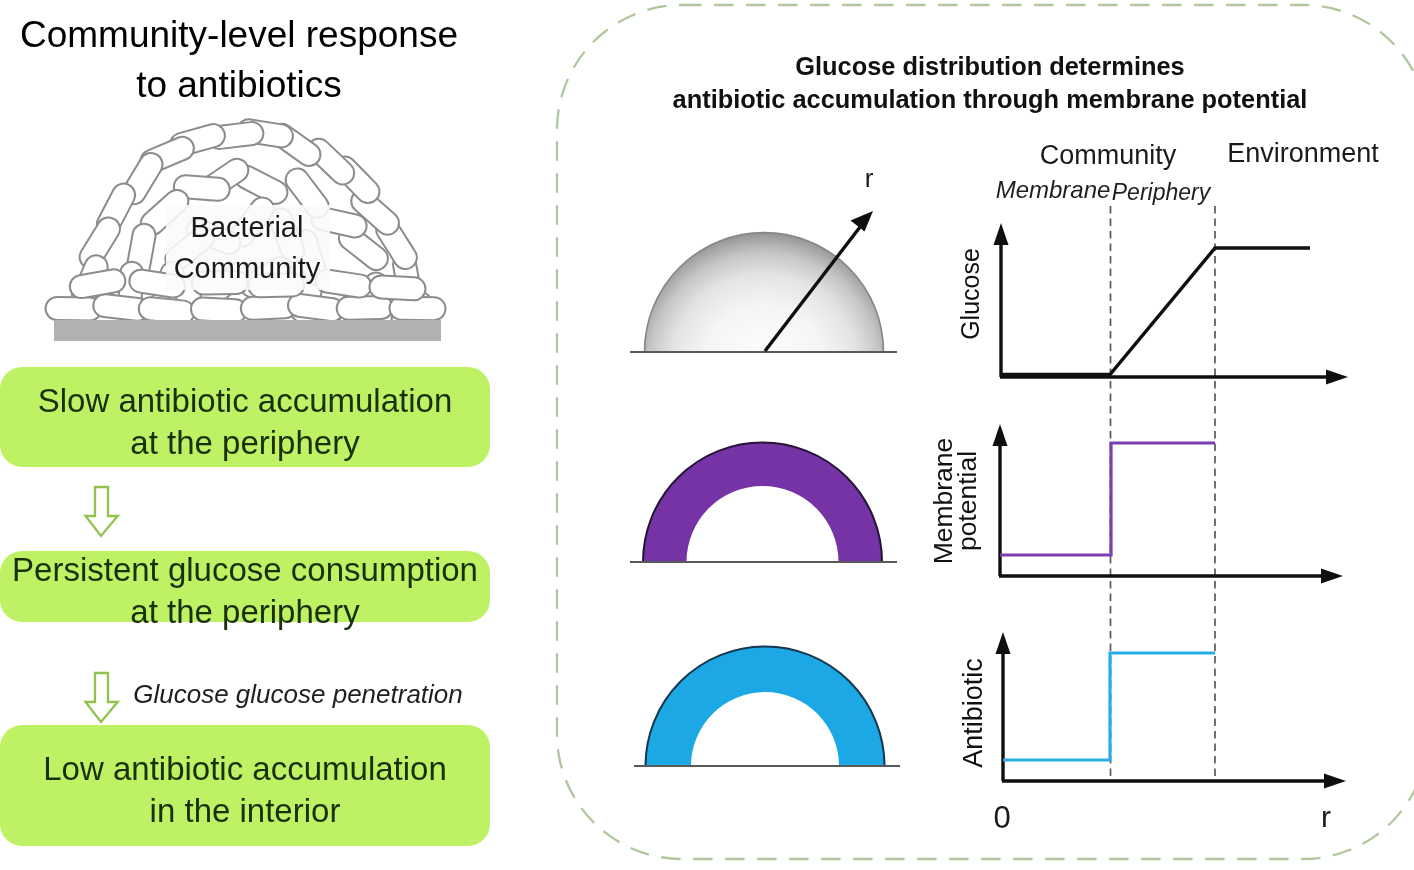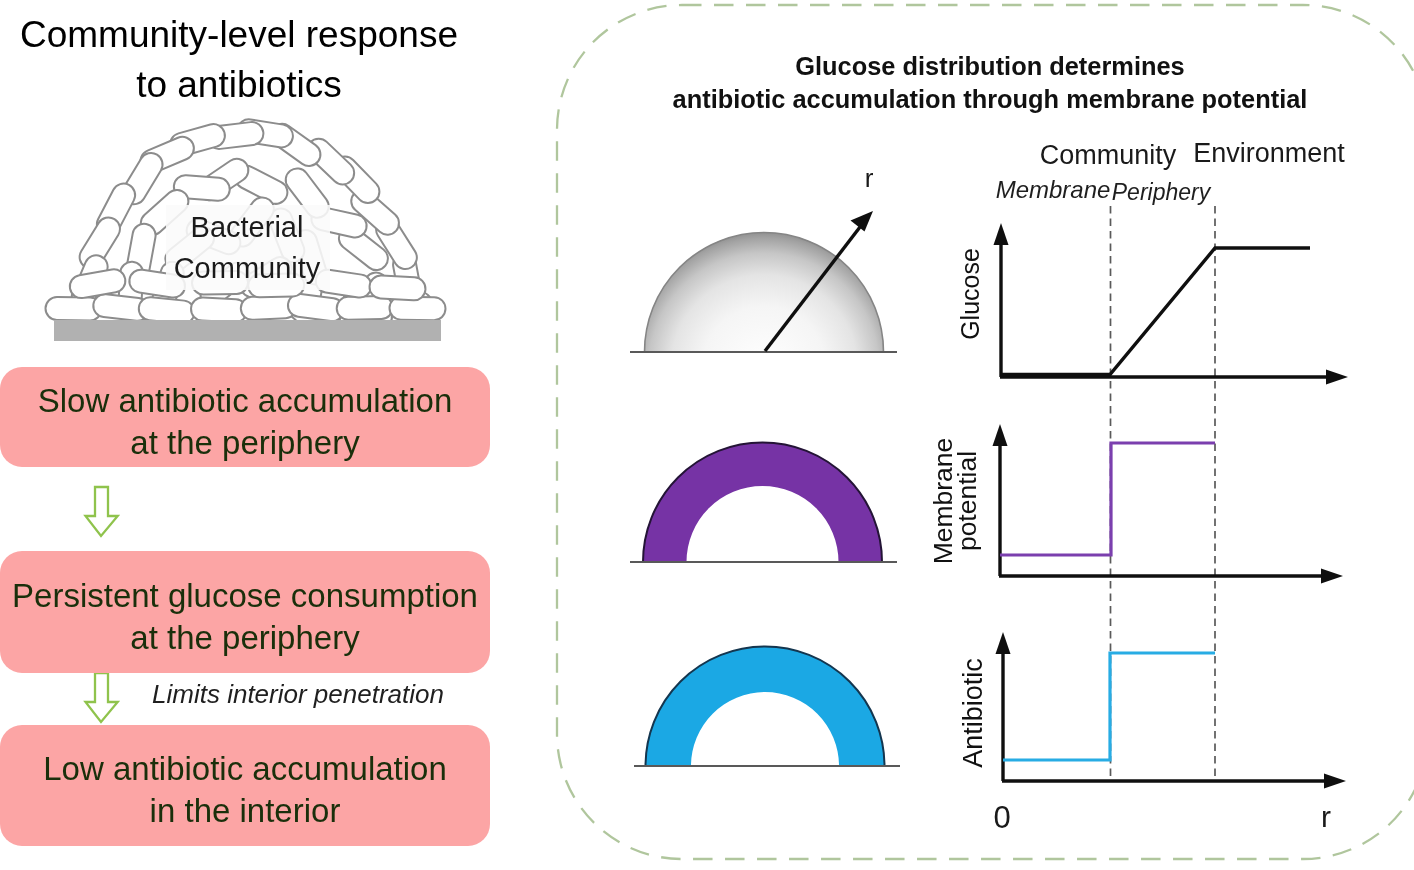--- a/index.html
+++ b/index.html
@@ -1,20 +1,20 @@
 <!DOCTYPE html>
 <html><head>
 <meta charset="utf-8">
 <style>
 html,body{margin:0;padding:0;background:#ffffff;}
 body{font-family:"Liberation Sans", sans-serif;}
 #page{position:relative;width:1414px;height:870px;overflow:hidden;background:#fff;}
 .abs{position:absolute;}
 .ctr{text-align:center;}
-.box{position:absolute;left:0;width:490px;background:#fca5a5;border-radius:22px;
+.box{position:absolute;left:0;width:490px;background:#bef264;border-radius:22px;
   display:flex;flex-direction:column;justify-content:center;align-items:center;text-align:center;
   color:#1a2f0b;font-size:33px;line-height:42px;padding-top:9px;box-sizing:border-box;}
 .ital{position:absolute;font-style:italic;color:#1f1f1f;white-space:nowrap;transform:translate(-50%,-50%);}
 .lbl{position:absolute;color:#1a1a1a;white-space:nowrap;transform:translate(-50%,-50%);}
 </style>
 </head>
 <body>
 <div id="page">
 <svg class="abs" style="left:0;top:0" width="1414" height="870" viewBox="0 0 1414 870">
   <defs>
@@ -134,26 +134,26 @@
     </text>
     <text x="969" y="725.6" font-size="27" text-anchor="middle" transform="rotate(-90 969 713)">Antibiotic</text>
   </g>
 </svg>
 
 <div class="abs ctr" style="left:0;top:10px;width:478px;font-size:37px;font-weight:normal;color:#000;line-height:50px;">Community-level response<br>to antibiotics</div>
 <div class="lbl" style="left:247px;top:227px;font-size:29px;">Bacterial</div>
 <div class="lbl" style="left:247px;top:268px;font-size:29px;">Community</div>
 
 <div class="box" style="top:367px;height:100px;">Slow antibiotic accumulation<br>at the periphery</div>
-<div class="box" style="top:551px;height:122px;text-align:center;">Persistent glucose consumption<br>at the periphery</div>
+<div class="box" style="top:551px;height:71px;text-align:center;">Persistent glucose consumption<br>at the periphery</div>
 <div class="box" style="top:725px;height:121px;">Low antibiotic accumulation<br>in the interior</div>
 
-<div class="ital" style="left:298px;top:694px;font-size:26px;">Limits interior penetration</div>
+<div class="ital" style="left:298px;top:694px;font-size:26px;">Glucose glucose penetration</div>
 
 <div class="abs ctr" style="left:560px;top:50px;width:860px;font-size:25.4px;font-weight:bold;color:#111;line-height:33px;">Glucose distribution determines<br>antibiotic accumulation through membrane potential</div>
 <div class="lbl" style="left:869px;top:178px;font-size:26px;">r</div>
 <div class="lbl" style="left:1108px;top:155px;font-size:27px;">Community</div>
-<div class="lbl" style="left:1269px;top:153px;font-size:27px;">Environment</div>
+<div class="lbl" style="left:1303px;top:153px;font-size:27px;">Environment</div>
 <div class="ital" style="left:1053px;top:190px;font-size:24px;">Membrane</div>
 <div class="ital" style="left:1161px;top:191.5px;font-size:23px;">Periphery</div>
 <div class="lbl" style="left:1002px;top:818px;font-size:31px;">0</div>
 <div class="lbl" style="left:1326px;top:817px;font-size:30px;">r</div>
 </div>
 
 </body></html>

